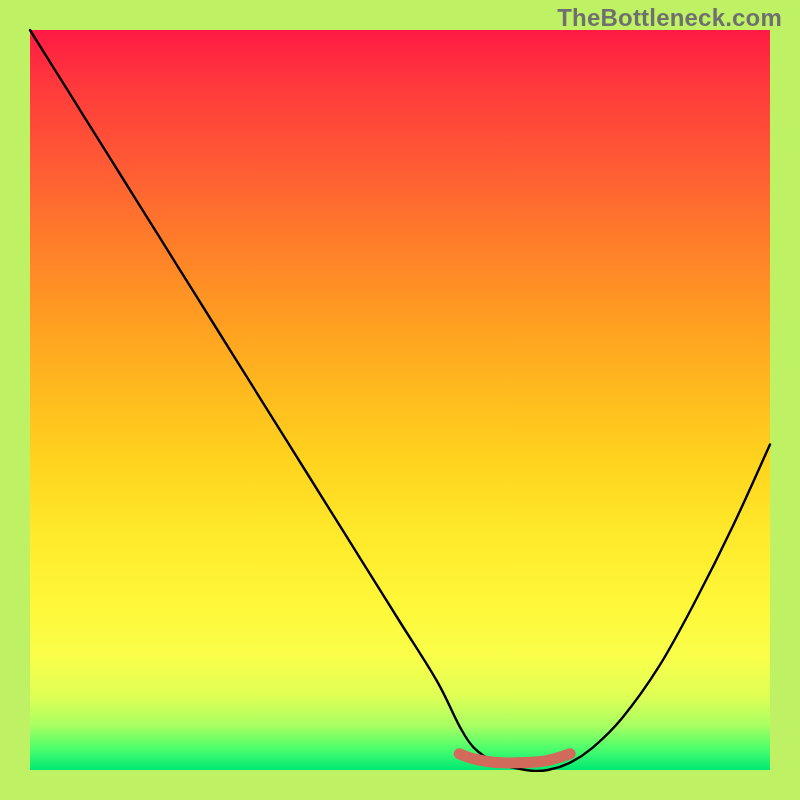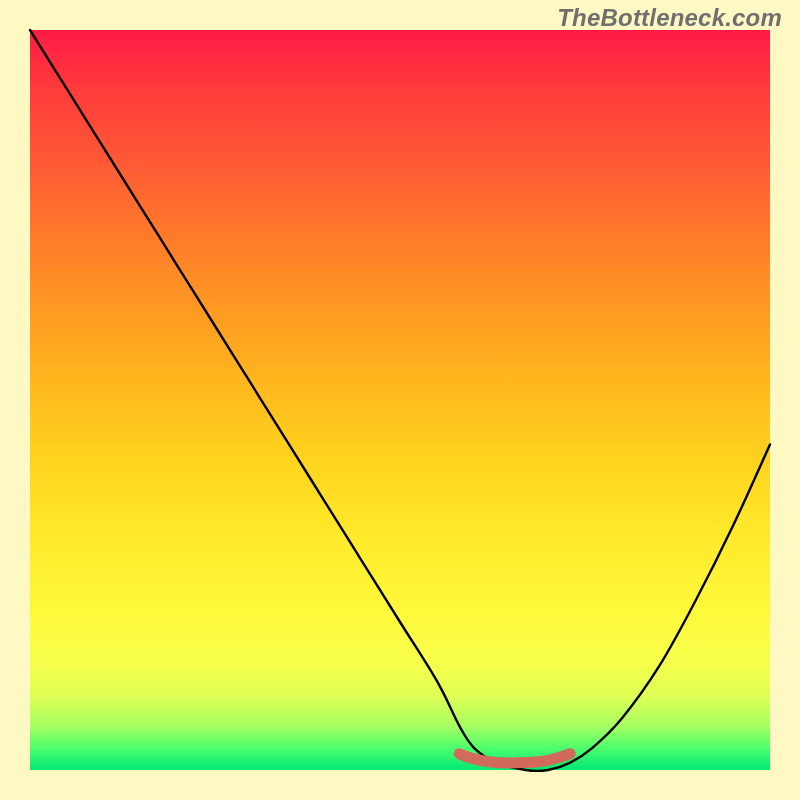--- a/index.html
+++ b/index.html
@@ -1,22 +1,21 @@
 <!DOCTYPE html>
 <html><head>
 <meta charset="utf-8">
 <style>
   * { margin: 0; padding: 0; box-sizing: border-box; }
   html, body { width: 800px; height: 800px; overflow: hidden; background: #fff; }
   .container {
     width: 800px;
     height: 800px;
     position: relative;
-    background: #fef9c3;
-    font-style: italic;
+    background: #bef264;
   }
   .plot-area {
     position: absolute;
     left: 30px;
     top: 30px;
     width: 740px;
     height: 740px;
     background: linear-gradient(to bottom,
       #ff1a44 0%,
       #ff3b3b 8%,

